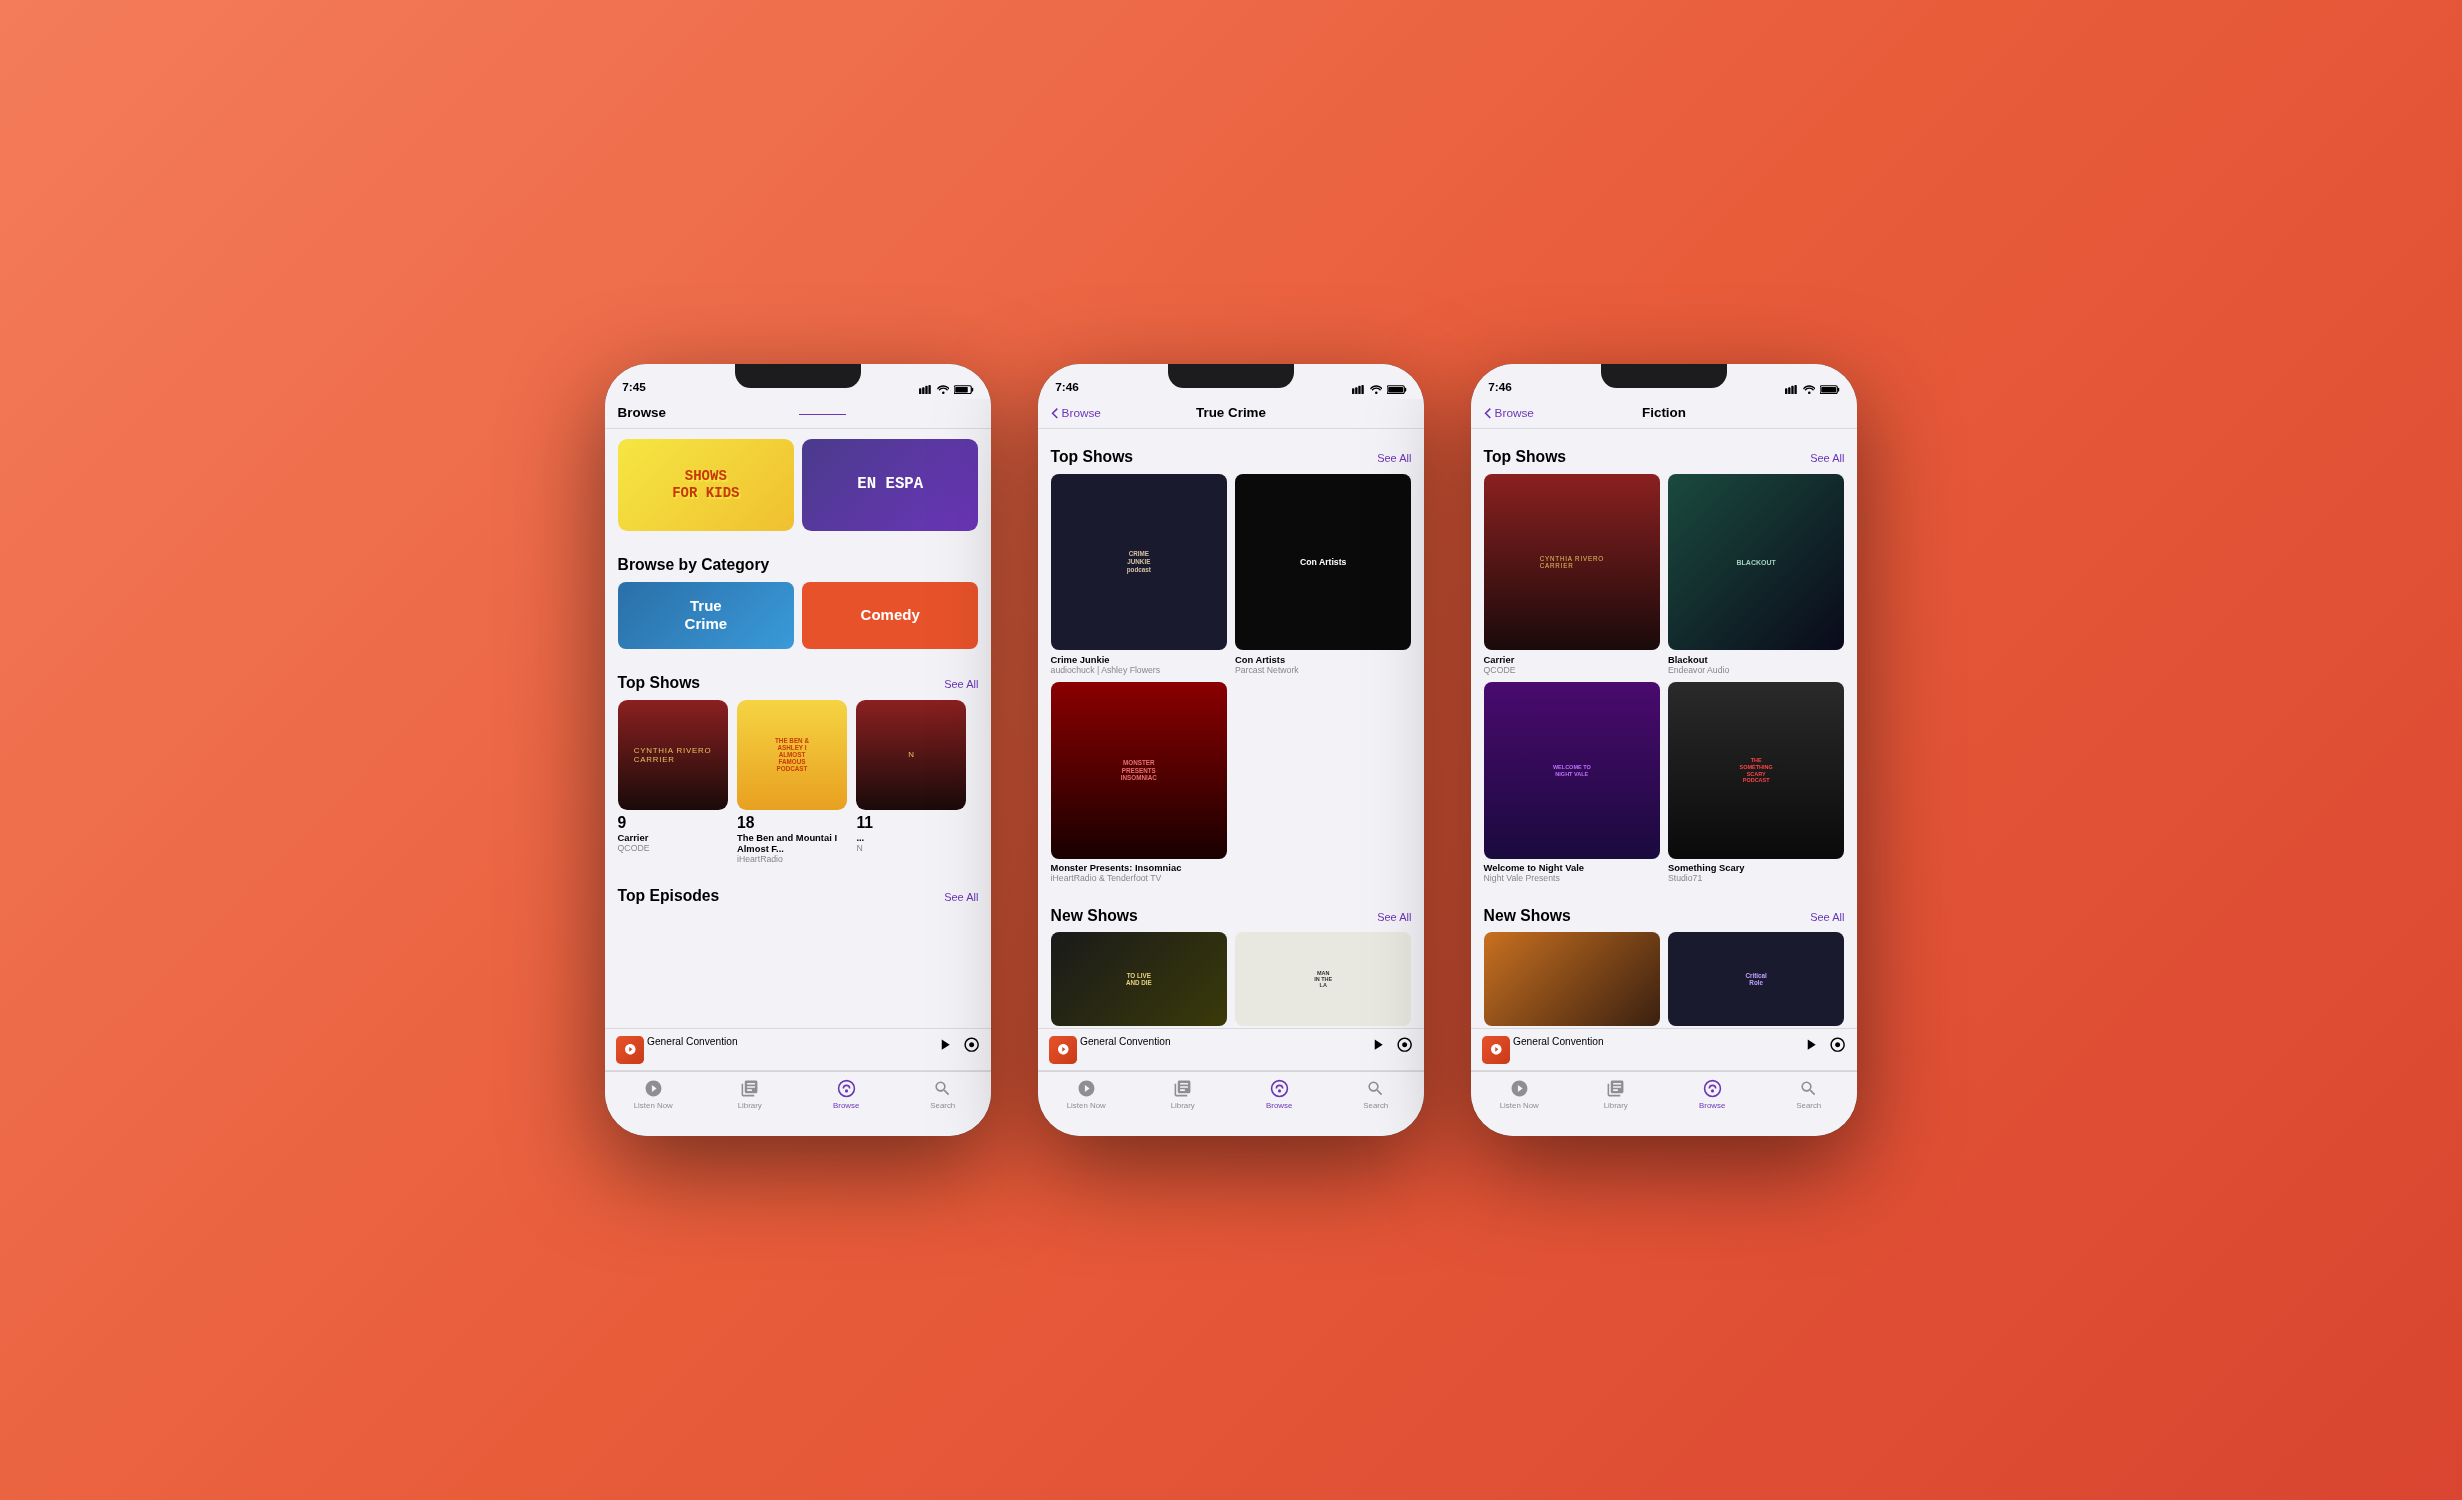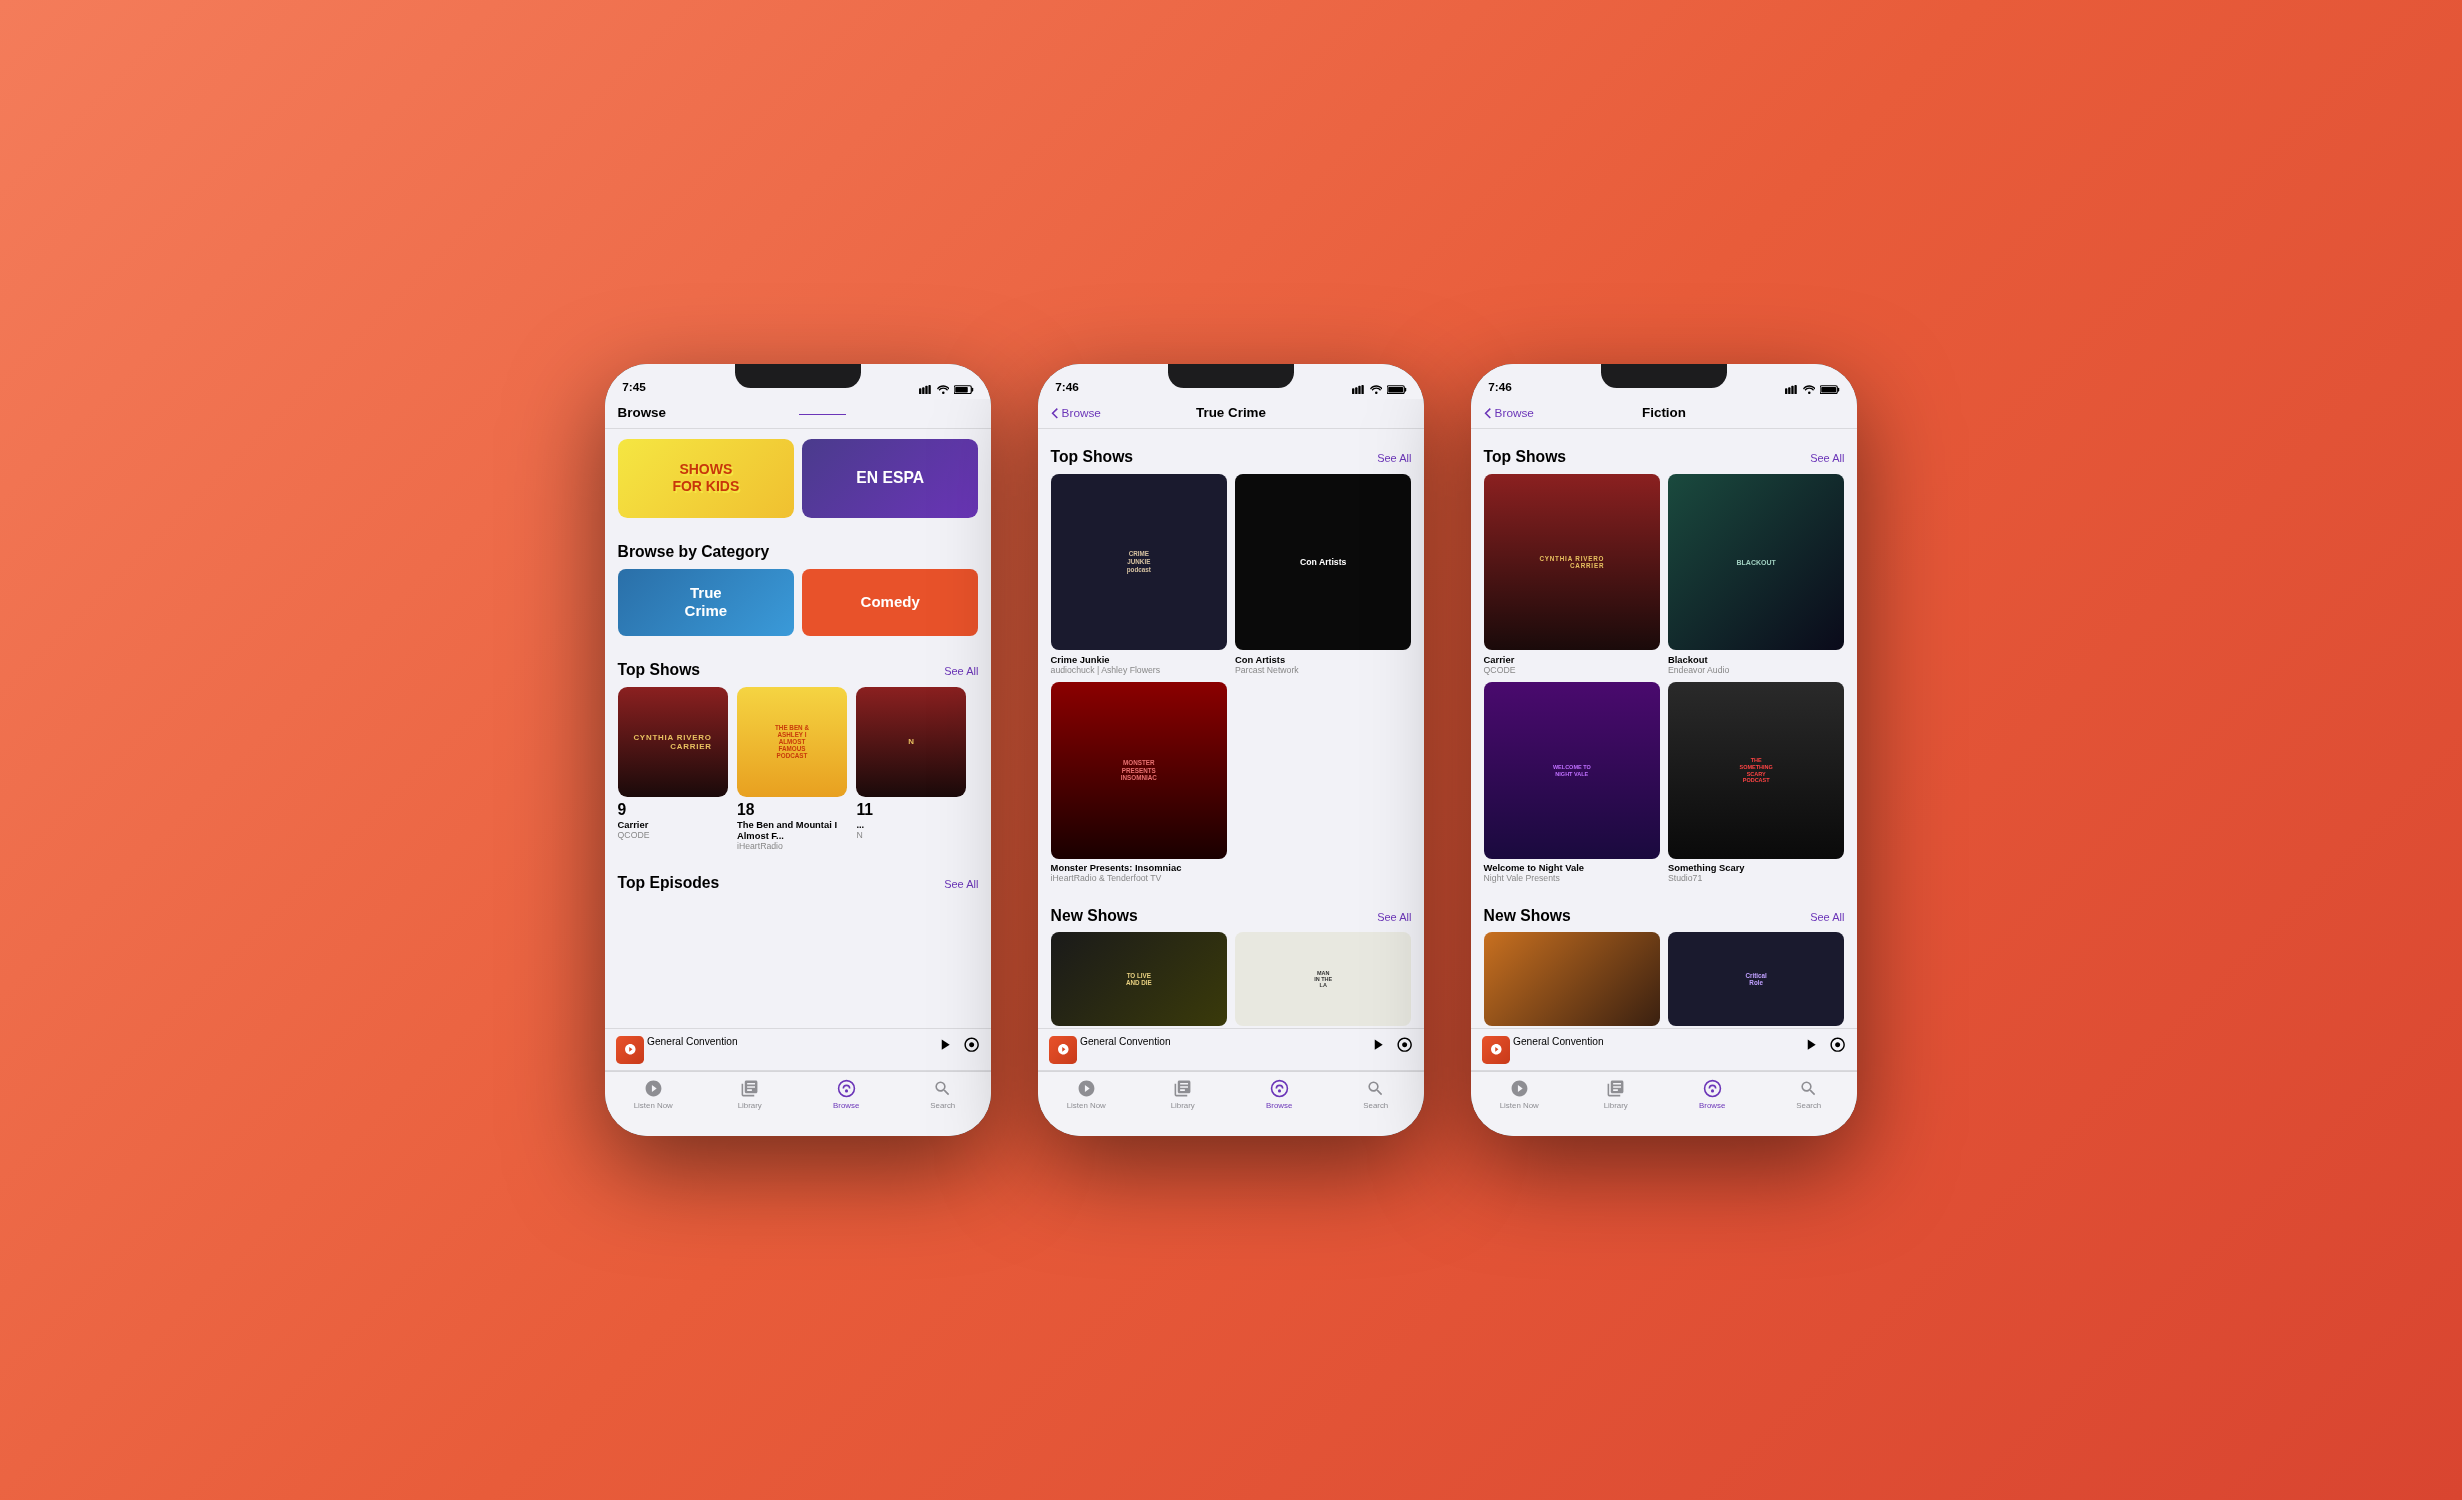--- a/index.html
+++ b/index.html
@@ -132,26 +132,27 @@
     }
     
     .featured-row {
       display: flex;
       gap: 7.9px;
       margin-bottom: 12.6px;
       padding: 0 12.6px;
     }
     .featured-banner {
       flex: 1;
-      height: 79px;
+      height: 92px;
       border-radius: 9.4px;
       overflow: hidden;
       display: flex;
       align-items: center;
       justify-content: center;
+      font-family: Liberation Mono, monospace;
     }
     .banner-shows-kids {
       background: linear-gradient(135deg, #f5e642 0%, #f0c030 100%);
     }
     .banner-espanol {
       background: linear-gradient(135deg, #4a3b8c 0%, #6b35b8 100%);
     }
     .banner-text {
       font-size: 14px;
       font-weight: 800;
@@ -354,23 +355,23 @@
       width: 3.1px; height: 27.6px;
       background: #3a3a3c;
       border-radius: 1.6px;
     }
     .phone-btn1 { position: absolute; top: 63px; left: -2.4px; width: 3.1px; height: 35px; background: #3a3a3c; border-radius: 1.6px; }
     .phone-btn2 { position: absolute; top: 109px; left: -2.4px; width: 3.1px; height: 35px; background: #3a3a3c; border-radius: 1.6px; }
     .phone-btn3 { position: absolute; top: 126px; right: -2.4px; width: 3.1px; height: 55px; background: #3a3a3c; border-radius: 1.6px; }
     .art-text-carrier {
       color: #e8c060;
       font-size: 7.9px;
-      font-weight: 700;
+      font-weight: 400;
       letter-spacing: 0.8px;
-      text-align: right;
+      text-align: left;
     }
     .art-text-cj {
       color: #d4c0a0;
       font-size: 6.3px;
       font-weight: 700;
       text-align: center;
       line-height: 1.3;
     }
     .art-text-ca {
       color: #fff;

